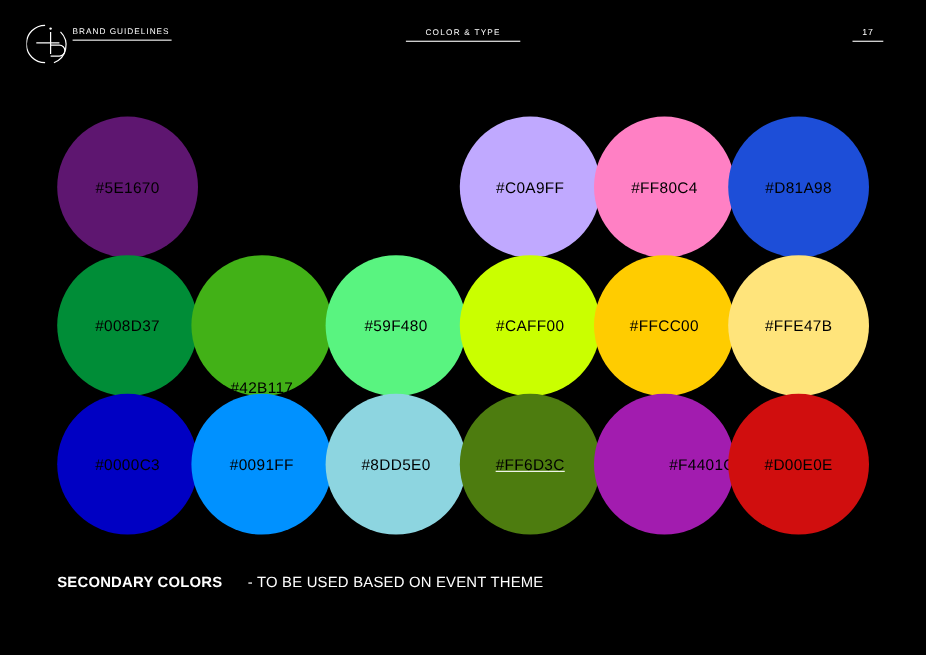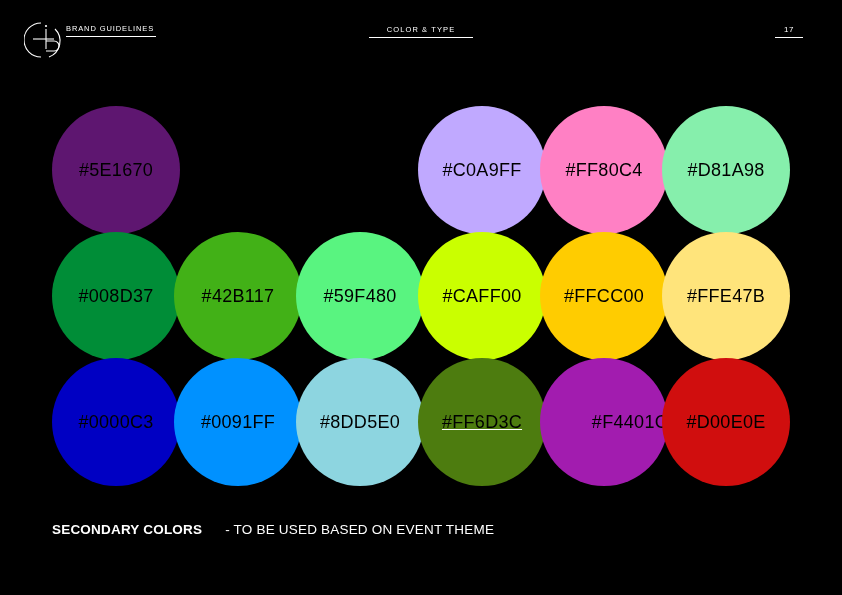--- a/index.html
+++ b/index.html
@@ -109,21 +109,21 @@
   .swatch {
     position: absolute;
     width: 128px;
     height: 128px;
     border-radius: 50%;
     display: flex;
     align-items: center;
     justify-content: center;
   }
   .swatch-label {
-    font-size: 18px;
+    font-size: 14px;
     letter-spacing: 0.3px;
     color: #000000;
     font-weight: 400;
     white-space: nowrap;
   }
 
   
   .caption {
     position: absolute;
     left: 52px;
@@ -181,29 +181,29 @@
     <div class="swatch-row">
       <div class="swatch" style="left: 0px; top: 0px; width: 128px; height: 128px; background: rgb(94, 22, 112);">
         <span class="swatch-label">#5E1670</span>
       </div>
       <div class="swatch" style="left: 366px; top: 0px; width: 128px; height: 128px; background: rgb(192, 169, 255);">
         <span class="swatch-label">#C0A9FF</span>
       </div>
       <div class="swatch" style="left: 488px; top: 0px; width: 128px; height: 128px; background: rgb(255, 128, 196); text-align: center;">
         <span class="swatch-label">#FF80C4</span>
       </div>
-      <div class="swatch" style="left: 610px; top: 0px; width: 128px; height: 128px; background: #86efac;">
+      <div class="swatch" style="left: 610px; top: 0px; width: 128px; height: 128px; background: #1d4ed8;">
         <span class="swatch-label">#D81A98</span>
       </div>
     </div>
     <div class="swatch-row">
       <div class="swatch" style="left: 0px; top: 0px; width: 128px; height: 128px; background: rgb(0, 141, 55);">
         <span class="swatch-label">#008D37</span>
       </div>
-      <div class="swatch" style="left: 122px; top: 0px; width: 128px; height: 128px; background: rgb(66, 177, 23);">
+      <div class="swatch" style="left: 122px; top: 0px; width: 128px; height: 128px; background: rgb(66, 177, 23); align-items: flex-end;">
         <span class="swatch-label">#42B117</span>
       </div>
       <div class="swatch" style="left: 244px; top: 0px; width: 128px; height: 128px; background: rgb(89, 244, 128);">
         <span class="swatch-label">#59F480</span>
       </div>
       <div class="swatch" style="left: 366px; top: 0px; width: 128px; height: 128px; background: rgb(202, 255, 0);">
         <span class="swatch-label">#CAFF00</span>
       </div>
       <div class="swatch" style="left: 488px; top: 0px; width: 128px; height: 128px; background: rgb(255, 204, 0);">
         <span class="swatch-label">#FFCC00</span>

